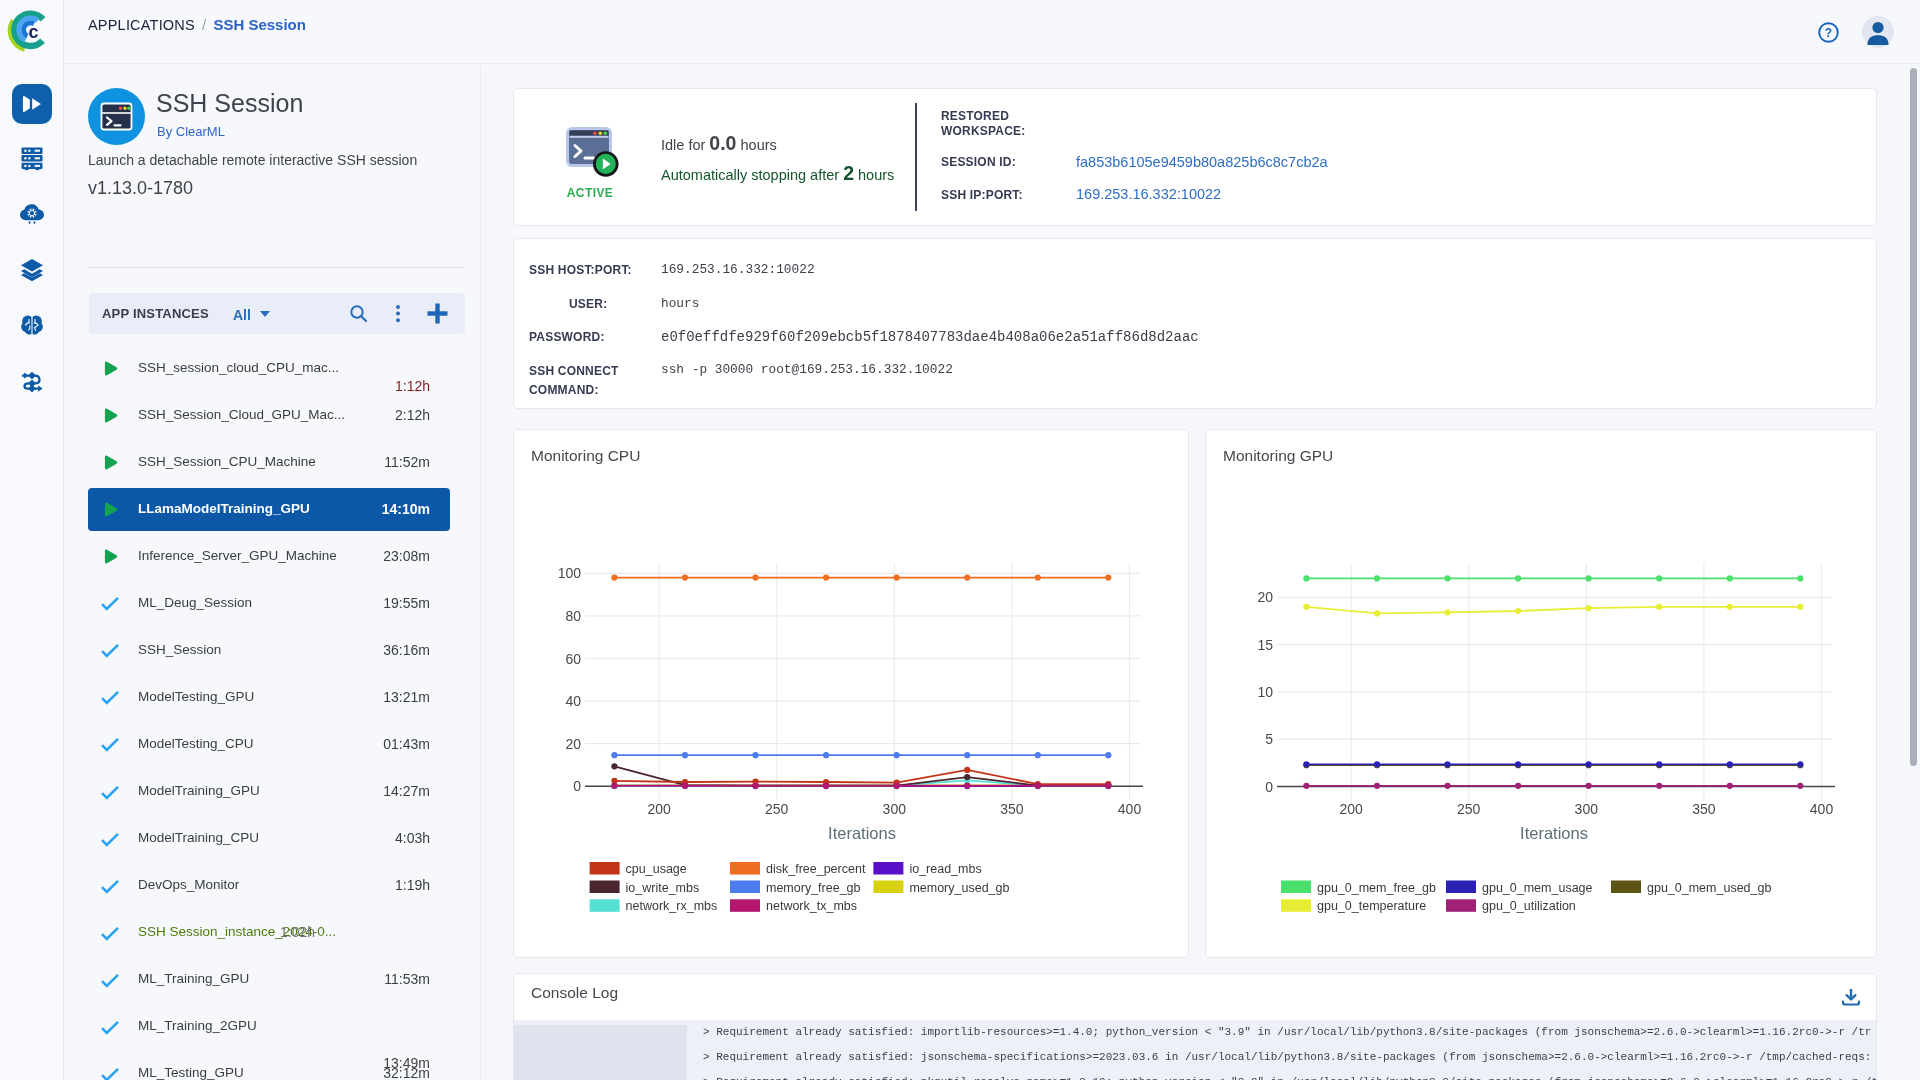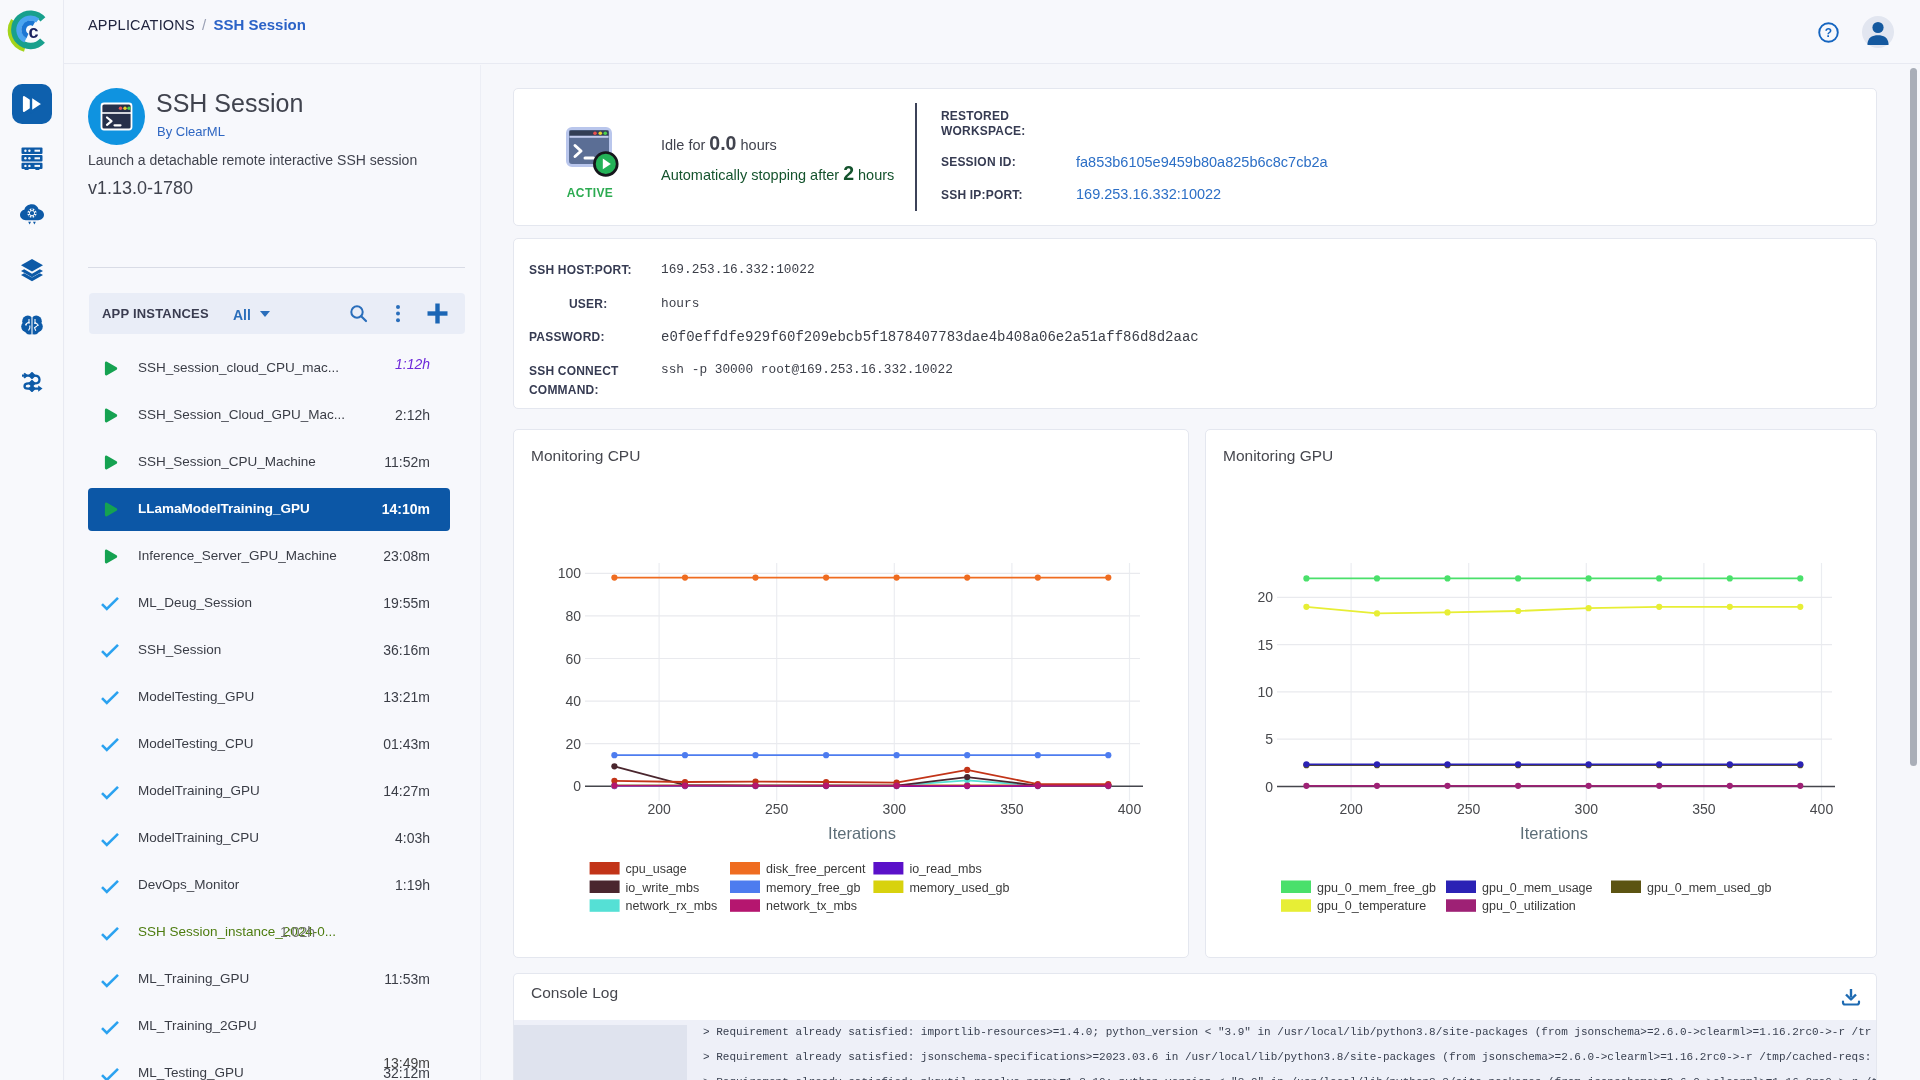--- a/index.html
+++ b/index.html
@@ -163,21 +163,21 @@
     <circle cx="5" cy="16.2" r="2" fill="#2a6ebb"></circle>
 </svg>
 <svg class="abs" style="left:426px;top:302px;" width="23" height="23" viewBox="0 0 23 23">
  <line x1="11.5" y1="1.5" x2="11.5" y2="21.5" stroke="#1c66b5" stroke-width="4.4"></line>
  <line x1="1.5" y1="11.5" x2="21.5" y2="11.5" stroke="#1c66b5" stroke-width="4.4"></line>
 </svg>
 <svg class="abs" style="left:104px;top:360.5px;" width="14" height="15" viewBox="0 0 14 15">
     <path d="M2.3 2 L11.8 7.5 L2.3 13 Z" fill="#15a251" stroke="#15a251" stroke-width="2.8" stroke-linejoin="round"></path>
   </svg>
 <div class="abs row-name" style="left:138px;top:359.5px;color:#3a3d46;white-space:nowrap;">SSH_session_cloud_CPU_mac...</div>
-<div class="abs row-time" style="left:280px;top:356px;width:150px;text-align:right;color:#6d28d9;font-style:italic;">1:12h</div>
+<div class="abs row-time" style="left:280px;top:378px;width:150px;text-align:right;color:#7f1d1d;">1:12h</div>
 <svg class="abs" style="left:104px;top:407.6px;" width="14" height="15" viewBox="0 0 14 15">
     <path d="M2.3 2 L11.8 7.5 L2.3 13 Z" fill="#15a251" stroke="#15a251" stroke-width="2.8" stroke-linejoin="round"></path>
   </svg>
 <div class="abs row-name" style="left:138px;top:406.6px;color:#3a3d46;white-space:nowrap;">SSH_Session_Cloud_GPU_Mac...</div>
 <div class="abs row-time" style="left:280px;top:406.6px;width:150px;text-align:right;color:#3a3d46;">2:12h</div>
 <svg class="abs" style="left:104px;top:454.6px;" width="14" height="15" viewBox="0 0 14 15">
     <path d="M2.3 2 L11.8 7.5 L2.3 13 Z" fill="#15a251" stroke="#15a251" stroke-width="2.8" stroke-linejoin="round"></path>
   </svg>
 <div class="abs row-name" style="left:138px;top:453.6px;color:#3a3d46;white-space:nowrap;">SSH_Session_CPU_Machine</div>
 <div class="abs row-time" style="left:280px;top:453.6px;width:150px;text-align:right;color:#3a3d46;">11:52m</div>

